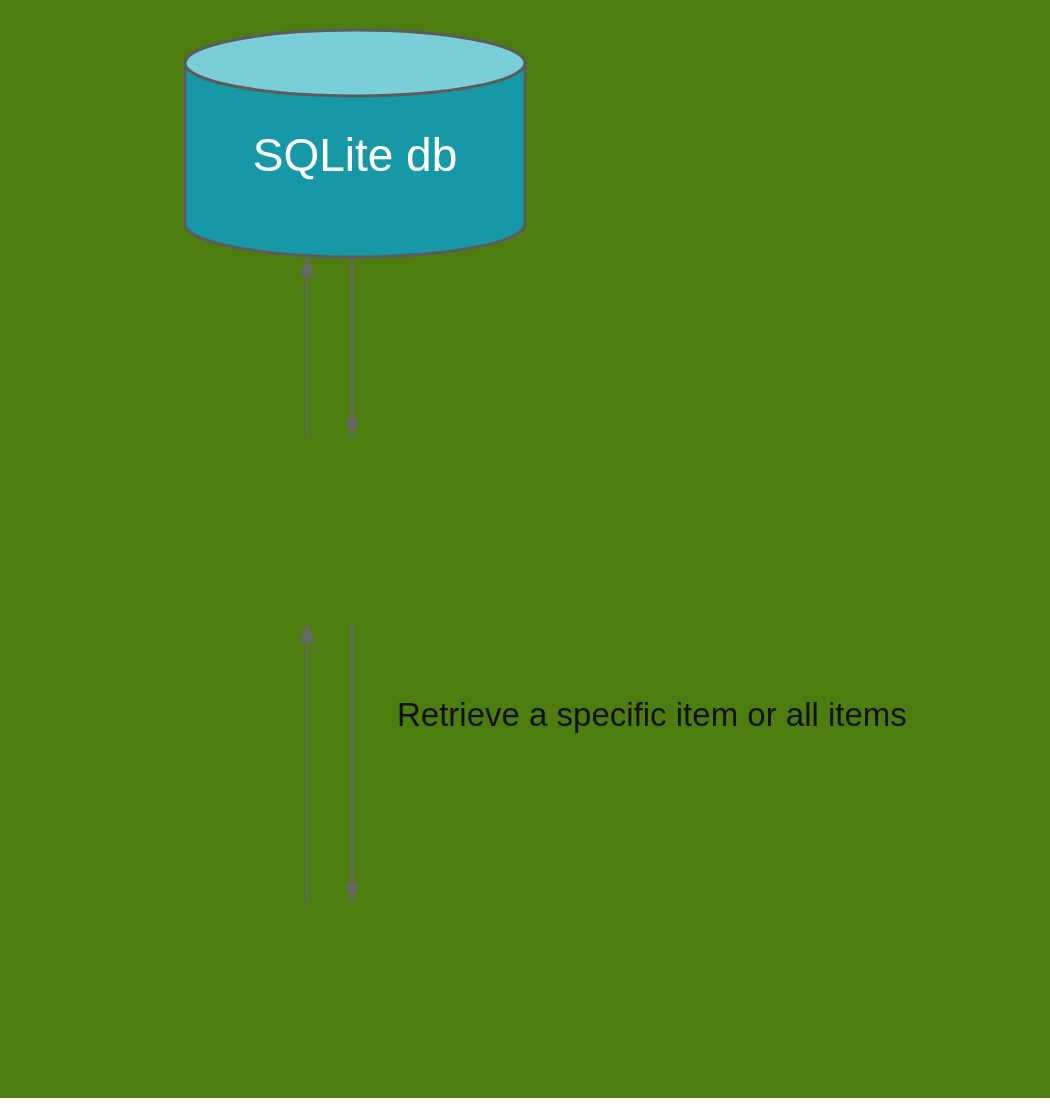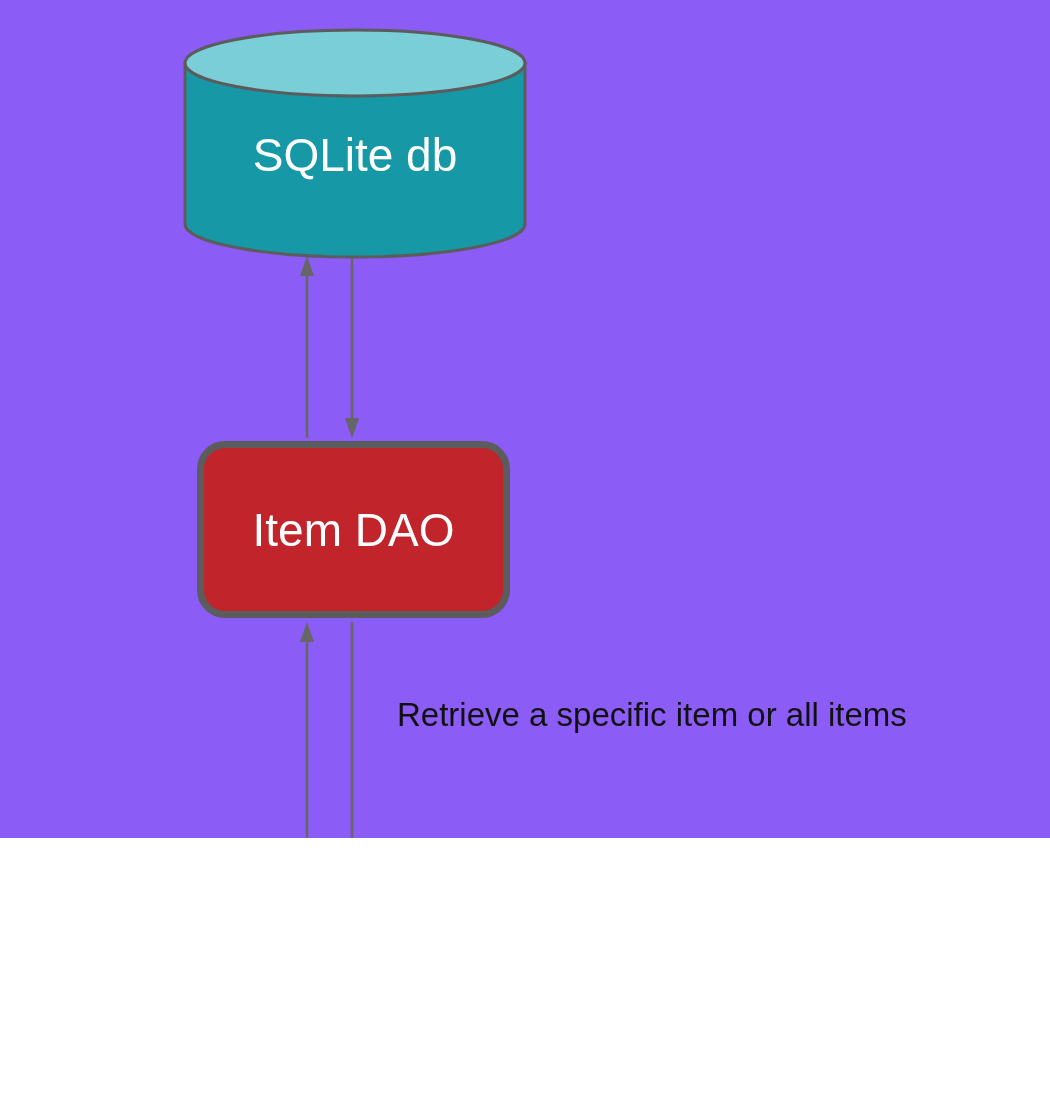--- a/index.html
+++ b/index.html
@@ -4,22 +4,22 @@
 <style>
   html, body {
     margin: 0;
     padding: 0;
     background: #ffffff;
     font-family: "Liberation Sans", sans-serif;
   }
   .canvas {
     position: relative;
     width: 1050px;
-    height: 838px;
-    background: #8b5cf6;
+    height: 1098px;
+    background: #4d7c0f;
     overflow: hidden;
   }
   .layer {
     position: absolute;
     top: 0;
     left: 0;
   }
   .node-label {
     position: absolute;
     color: #ffffff;
@@ -109,22 +109,19 @@
       <polygon points="307,622 300,642 314,642" fill="#666666"></polygon>
     </g>
     <g>
       <line x1="352" y1="622" x2="352" y2="885" stroke="#666666" stroke-width="2.5"></line>
       <polygon points="352,903 345,883 359,883" fill="#666666"></polygon>
     </g>
   </svg>
 
   <div class="node-label db-label">SQLite db</div>
 
-  <div class="dao-box">
-    <span class="label-text">Item DAO</span>
-  </div>
 
   <div class="annotation">
     <div class="ann-line">Retrieve a specific item or all items</div>
   </div>
 
 
 </div>
 
 </body></html>

